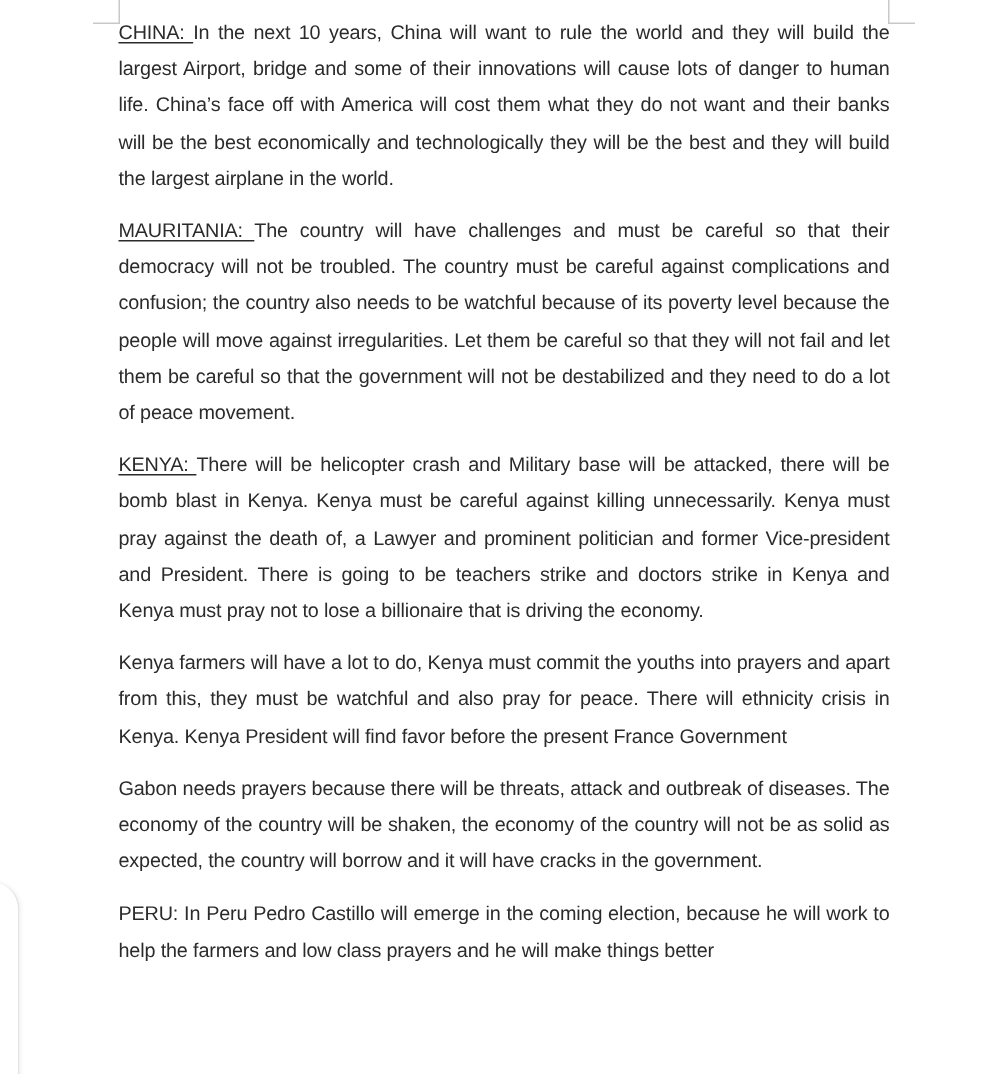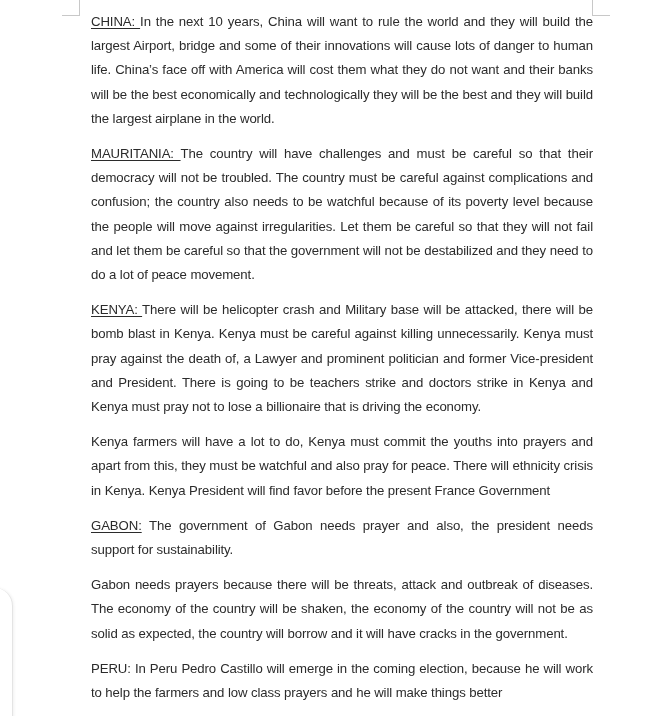--- a/index.html
+++ b/index.html
@@ -43,21 +43,21 @@
       box-shadow: 1px 0 3px rgba(0,0,0,0.06);
       background: #ffffff;
     }
     .doc {
       position: absolute;
       left: 79px;
       top: 10px;
       width: 514px;
     }
     .para {
-      margin: 0 0 11px 12px;
+      margin: 0 0 11px 0;
       font-size: 13.2px;
       line-height: 24.2px;
       text-align: justify;
       letter-spacing: -0.1px;
     }
     .heading {
       text-decoration: underline;
       text-underline-offset: 2px;
     }
   </style>
@@ -70,18 +70,17 @@
 
 <div class="doc">
   <p class="para"><span class="heading">CHINA: </span><span>In the next 10 years, China will want to rule the world and they will build the largest Airport, bridge and some of their innovations will cause lots of danger to human life. China’s face off with America will cost them what they do not want and their banks will be the best economically and technologically they will be the best and they will build the largest airplane in the world.</span></p>
 
   <p class="para"><span class="heading">MAURITANIA: </span><span>The country will have challenges and must be careful so that their democracy will not be troubled. The country must be careful against complications and confusion; the country also needs to be watchful because of its poverty level because the people will move against irregularities. Let them be careful so that they will not fail and let them be careful so that the government will not be destabilized and they need to do a lot of peace movement.</span></p>
 
   <p class="para"><span class="heading"> KENYA: </span><span>There will be helicopter crash and Military base will be attacked, there will be bomb blast in Kenya. Kenya must be careful against killing unnecessarily. Kenya must pray against the death of, a Lawyer and prominent politician and former Vice-president and President. There is going to be teachers strike and doctors strike in Kenya and Kenya must pray not to lose a billionaire that is driving the economy.</span></p>
 
   <p class="para"><span>Kenya farmers will have a lot to do, Kenya must commit the youths into prayers and apart from this, they must be watchful and also pray for peace. There will ethnicity crisis in Kenya. Kenya President will find favor before the present France Government</span></p>
 
-  <p class="para"><span class="heading">GABON:</span><span> The government of Gabon needs prayer and also, the president needs support for sustainability.</span></p>
 
   <p class="para"><span>Gabon needs prayers because there will be threats, attack and outbreak of diseases. The economy of the country will be shaken, the economy of the country will not be as solid as expected, the country will borrow and it will have cracks in the government.</span></p>
 
   <p class="para"><span>PERU: In Peru Pedro Castillo will emerge in the coming election, because he will work to help the farmers and low class prayers and he will make things better</span></p>
 </div>
 
 </body></html>

